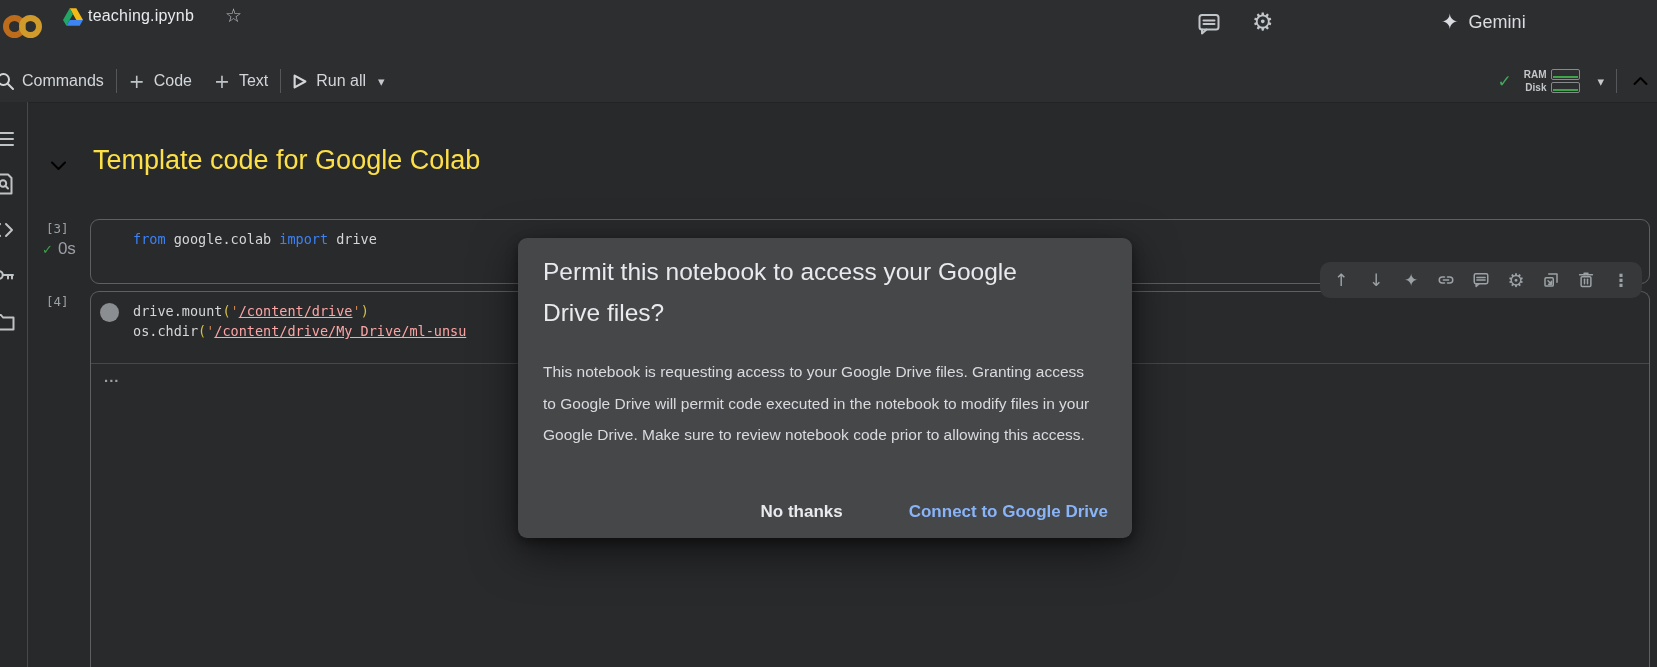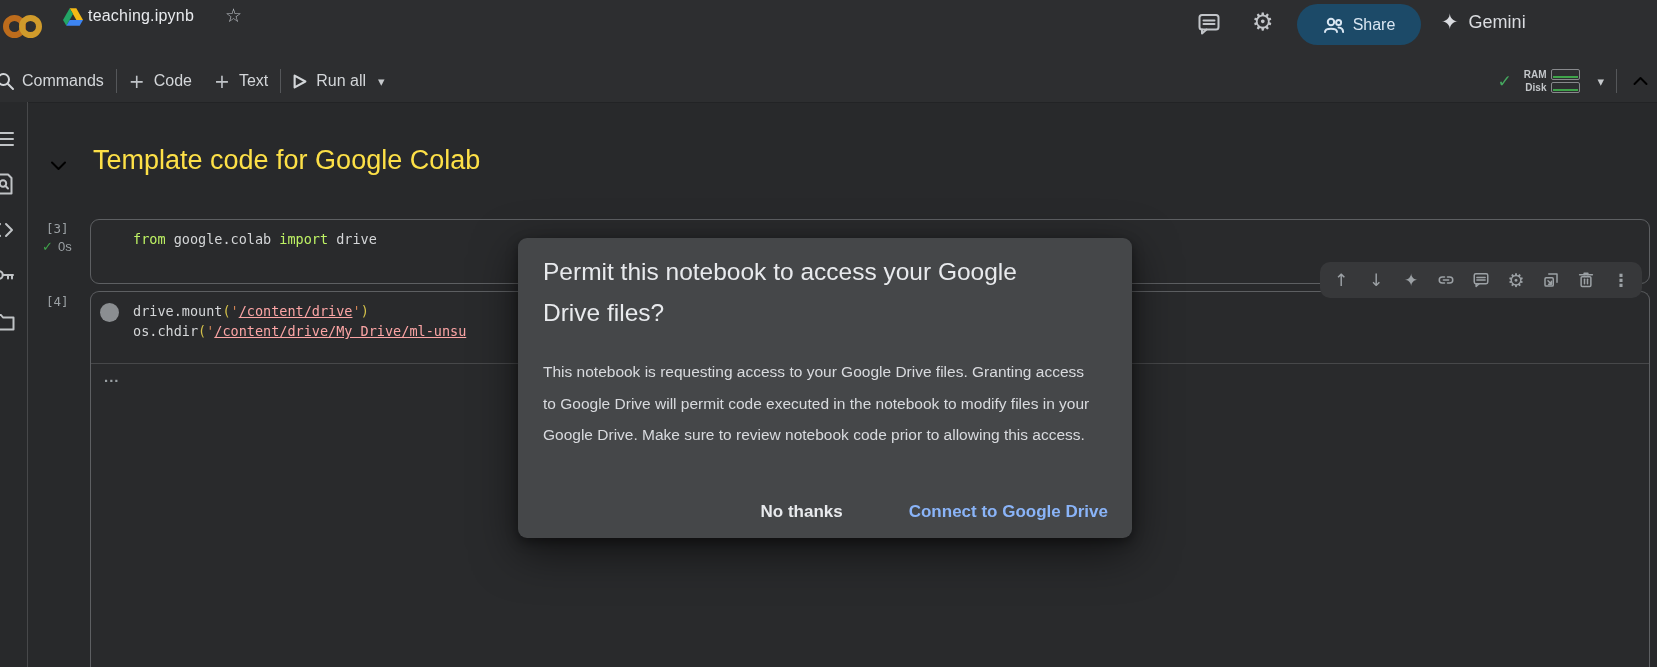--- a/index.html
+++ b/index.html
@@ -59,37 +59,37 @@
   
   .section-chevron{position:absolute;left:50px;top:160px;}
   #section-title{position:absolute;left:93px;top:145px;font-size:27px;color:#fde047;}
 
   .code-cell{position:absolute;left:90px;width:1560px;background:#292a2c;
     border:1px solid #5d5f62;border-radius:9px;box-sizing:border-box;}
   #cell-1{top:219px;height:65px;}
   #cell-2{top:291px;height:380px;border-bottom:none;border-radius:9px 9px 0 0;}
   .code-editor{position:absolute;left:42px;top:9px;font-family:"DejaVu Sans Mono", monospace;
     font-size:13.5px;line-height:20px;white-space:pre;}
-  .tok-kw{color:#bef264;}
+  .tok-kw{color:#3b82f6;}
   .tok-pl{color:#d4d6d8;}
   .tok-par{color:#d3c04a;}
   .tok-str{color:#cf8455;}
   .tok-lnk{color:#fca5a5;text-decoration:underline;}
   .run-circle{position:absolute;left:9px;top:11px;width:19px;height:19px;border-radius:50%;background:#8b8e91;}
   .cell2-divider{position:absolute;left:0;right:0;top:71px;border-top:1px solid #47484a;}
   .output-ellipsis{position:absolute;left:13px;top:76px;color:#9aa0a4;font-weight:700;
     font-size:15px;letter-spacing:1px;}
 
   .exec-label{position:absolute;left:46px;font-family:"DejaVu Sans Mono", monospace;
     font-size:12.5px;color:#9ba0a4;}
   #exec-1{top:221px;}
   #exec-2{top:294px;}
   .exec-status{position:absolute;left:42px;top:239px;display:flex;align-items:center;gap:5px;}
   .exec-status .ck{color:#3fa34a;font-size:13px;}
-  .exec-status .tm{color:#9ba0a4;font-size:13px;}
+  .exec-status .tm{color:#9ba0a4;font-size:17px;}
 
   
   #cell-toolbar{position:absolute;left:1320px;top:262px;width:322px;height:36px;background:#37383a;
     border-radius:10px;display:flex;align-items:center;justify-content:center;gap:13px;z-index:5;}
   .ct-icon{width:22px;height:22px;display:flex;align-items:center;justify-content:center;
     color:#9ca1a5;font-size:17px;}
   .ct-icon svg{width:18px;height:18px;}
 
   
   #dialog{position:absolute;left:518px;top:238px;width:614px;height:300px;background:#454749;
@@ -131,31 +131,20 @@
       <rect x="2.5" y="3" width="19" height="14.5" rx="2.5"></rect>
       <line x1="6.5" y1="8.5" x2="17.5" y2="8.5"></line>
       <line x1="6.5" y1="12" x2="17.5" y2="12"></line>
       <path d="M5,17.5 L5,21.5 L9.5,17.5"></path>
     </g>
       </svg>
   </div>
 
   <div class="abs hicon glyph" style="left:1252px;top:8px;font-size:24px;">⚙</div>
 
-  <div id="share-btn">
-    <svg width="22" height="20" viewBox="0 0 22 20">
-      <g class="stk">
-        <circle cx="8" cy="7" r="3.2"></circle>
-        <path d="M2,17 c0,-4.4 12,-4.4 12,0"></path>
-        <circle cx="15.6" cy="7.6" r="2.5"></circle>
-        <path d="M15.5,12.4 c3.2,0.3 4.6,2 4.6,4.6"></path>
-      </g>
-    </svg>
-    <span>Share</span>
-  </div>
 
   <div id="gemini">
     <span class="glyph">✦</span>
     <span>Gemini</span>
   </div>
 </div>
 
 <div id="toolbar">
   <div class="tb-left">
     <div class="tb-item" id="commands-item">

